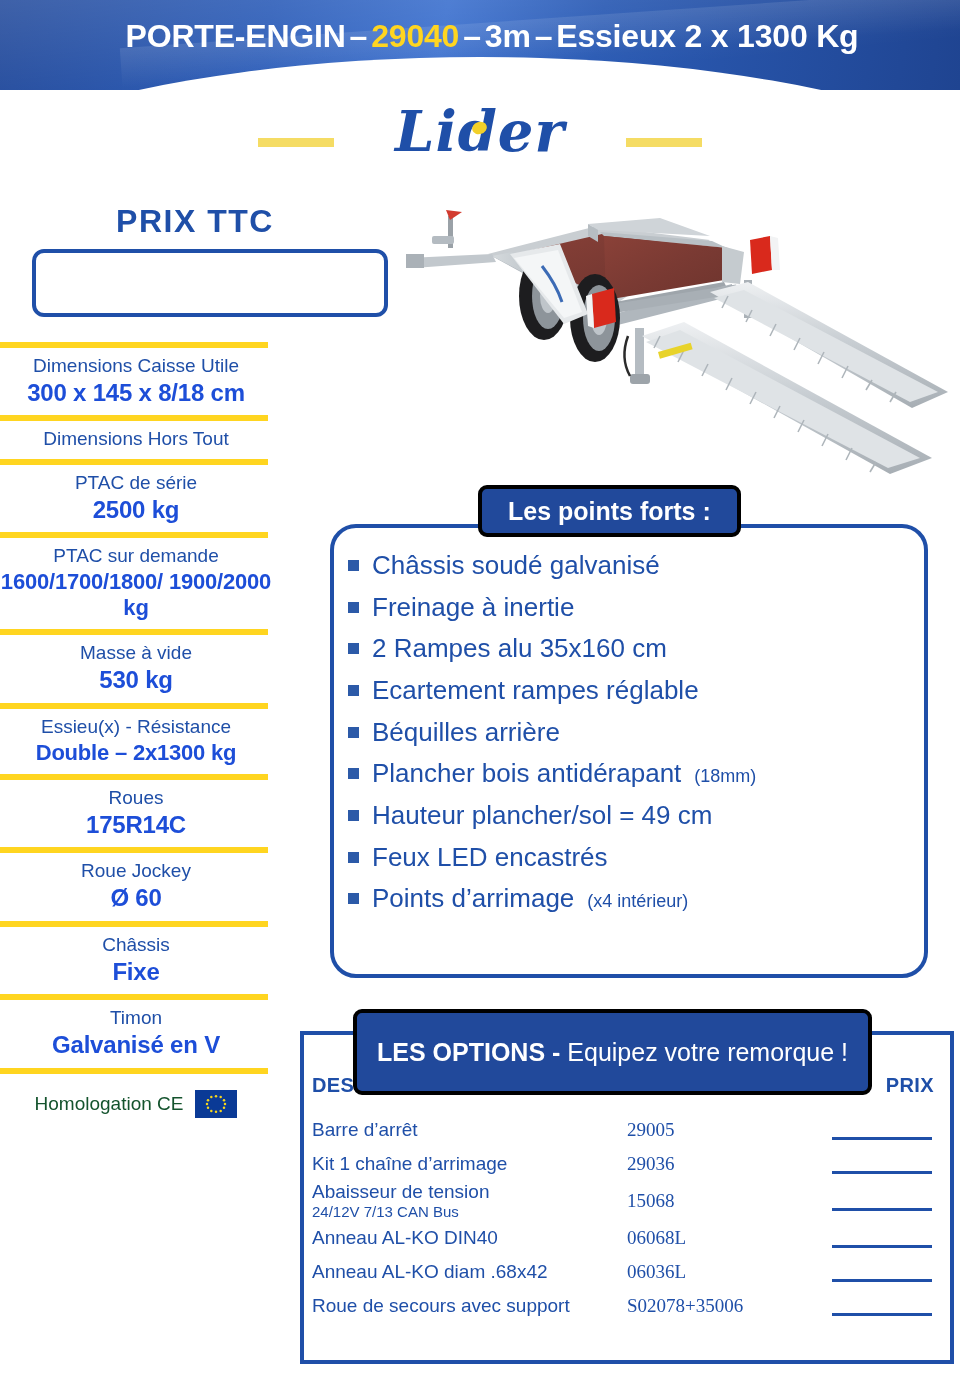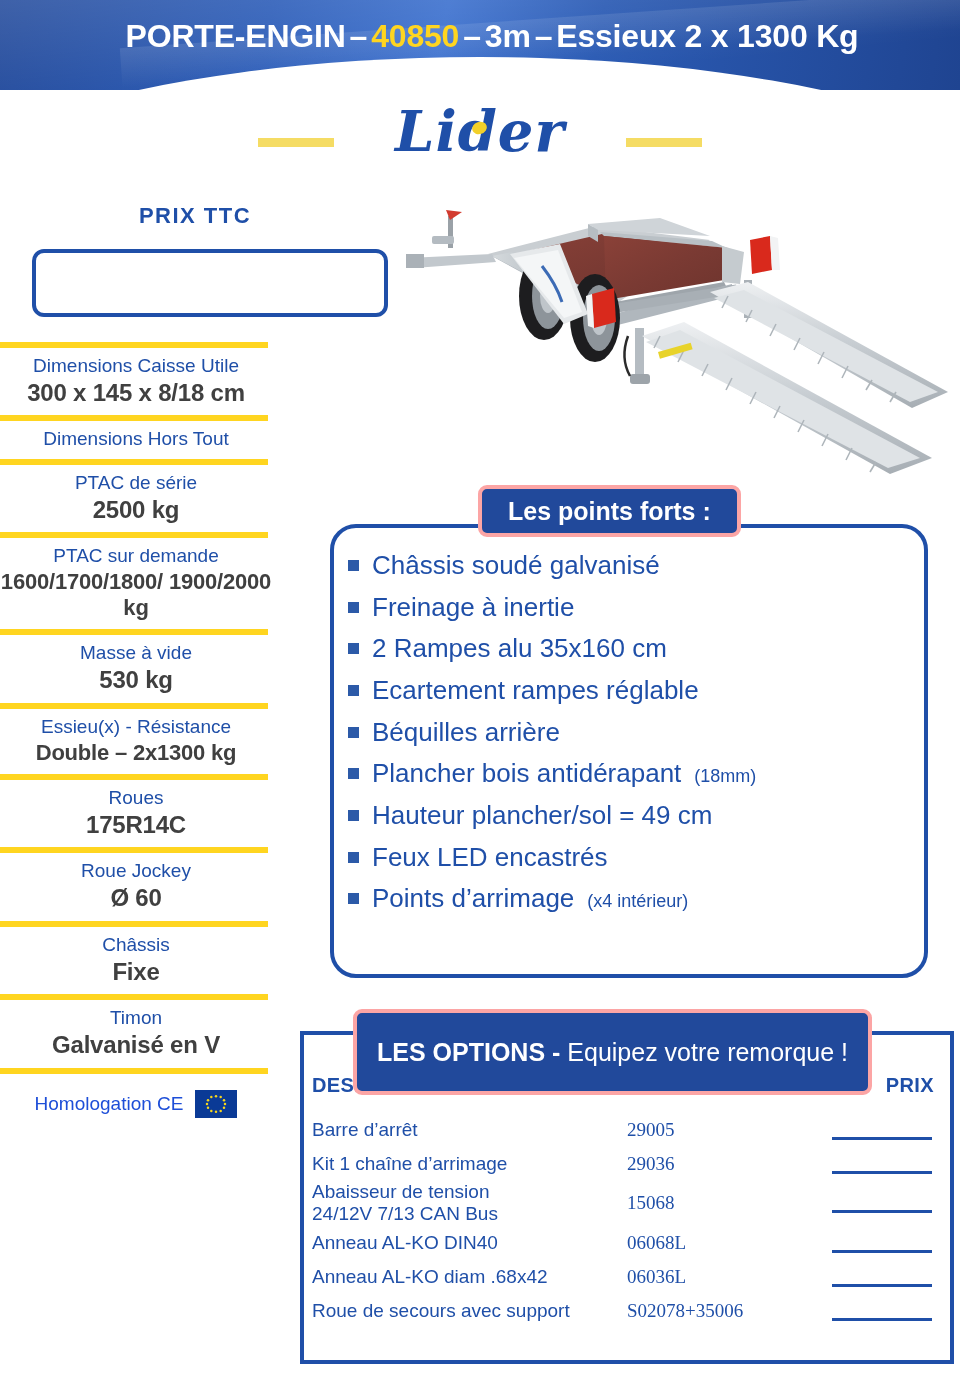--- a/index.html
+++ b/index.html
@@ -35,45 +35,45 @@
   .logo-bar.left{left:0;width:76px;}
   .logo-bar.right{right:0;width:76px;}
   .logo-text{position:absolute;left:0;right:0;top:-2px;text-align:center;
     font-family:"DejaVu Serif", serif;font-style:italic;font-weight:bold;
     font-size:56px;color:#1F4FA8;letter-spacing:1px;}
   .logo-dot{position:absolute;left:214px;top:22px;width:15px;height:12px;
     background:#F2D02A;border-radius:50%;transform:rotate(-18deg);}
 
   
   .prix-title{position:absolute;left:0;top:203px;width:390px;text-align:center;
-    font-size:22px;font-weight:bold;letter-spacing:1.5px;color:#1F4FA8;}
+    font-size:32px;font-weight:bold;letter-spacing:1.5px;color:#1F4FA8;}
   .prix-box{position:absolute;left:32px;top:249px;width:348px;height:60px;
     border:4px solid #1F4FA8;border-radius:12px;background:#fff;}
 
   
   .photo{position:absolute;left:392px;top:196px;width:560px;height:278px;}
 
   
   .specs{position:absolute;left:0;top:342px;width:272px;}
   .spec-rule{height:6px;background:#FFD520;width:268px;}
   .spec-block{padding:6px 0 8px 0;text-align:center;width:272px;}
   .spec-label{font-size:19px;font-weight:normal;color:#1F4FA8;line-height:1.22;}
-  .spec-value{font-size:24px;font-weight:bold;color:#404040;line-height:1.18;margin-top:2px;letter-spacing:-.2px;}
+  .spec-value{font-size:24px;font-weight:bold;color:#1d4ed8;line-height:1.18;margin-top:2px;letter-spacing:-.2px;}
   .spec-value.small{font-size:22px;}
   .ce-row{display:flex;align-items:center;justify-content:center;gap:12px;padding:16px 0 10px 0;width:272px;}
-  .ce-label{font-size:19px;color:#1d4ed8;}
+  .ce-label{font-size:19px;color:#14532d;}
   .eu-flag{width:42px;height:28px;background:#0A3A96;position:relative;display:block;}
 
   
   .box{position:absolute;background:#fff;}
   .box-points{left:330px;top:524px;width:590px;height:446px;
     border:4px solid #1F4FA8;border-radius:26px;}
   .box-options{left:300px;top:1031px;width:646px;height:325px;
     border:4px solid #1F4FA8;}
-  .badge{position:absolute;background:#21499B;border:4px solid #fca5a5;
+  .badge{position:absolute;background:#21499B;border:4px solid #000000;
     border-radius:9px;display:flex;align-items:center;justify-content:center;
     color:#ffffff;white-space:nowrap;z-index:5;}
   .badge-points{left:478px;top:485px;height:44px;padding:0 26px;
     font-size:25px;font-weight:bold;}
   .badge-options{left:353px;top:1009px;height:46px;padding:16px 20px;font-size:25px;}
   .badge-options b{font-weight:bold;}
   .badge-options span{font-weight:normal;}
 
   
   .bullets{position:absolute;left:348px;top:550px;width:556px;}
@@ -85,38 +85,38 @@
 
   
   .opt-head{position:absolute;left:312px;top:1074px;width:622px;
     display:flex;font-size:20px;font-weight:bold;letter-spacing:.4px;}
   .col-des{width:315px;}
   .col-ref{width:205px;}
   .col-prix{width:102px;text-align:right;}
   .opt-rows{position:absolute;left:312px;top:1113px;width:622px;}
   .opt-row{display:flex;align-items:center;min-height:34px;}
   .opt-des{width:315px;font-size:19px;line-height:1.15;}
-  .opt-des-sub{font-size:19px;display:block;line-height:1.2;}
+  .opt-des-sub{font-size:15px;display:block;line-height:1.2;}
   .opt-ref{width:205px;font-size:19px;font-family:Liberation Serif, serif;}
   .opt-prix{width:102px;}
   .price-line{height:3px;background:#1F4FA8;width:100px;margin-top:17px;}
 </style>
 </head>
 <body>
 
 <div class="header">
   <div class="header-bg"></div>
   <div class="header-sheen"></div>
   <div class="header-sheen2"></div>
   <div class="header-curve"></div>
 </div>
 <div class="header-title">
   <span>PORTE-ENGIN</span>
   <span class="hl-dash">–</span>
-  <span class="hl-yellow">40850</span>
+  <span class="hl-yellow">29040</span>
   <span class="hl-dash">–</span>
   <span>3m</span>
   <span class="hl-dash">–</span>
   <span>Essieux 2 x 1300 Kg</span>
 </div>
 
 <div class="logo-wrap">
   <div class="logo-bar left"></div>
   <div class="logo-bar right"></div>
   <div class="logo-text">Lider</div>

